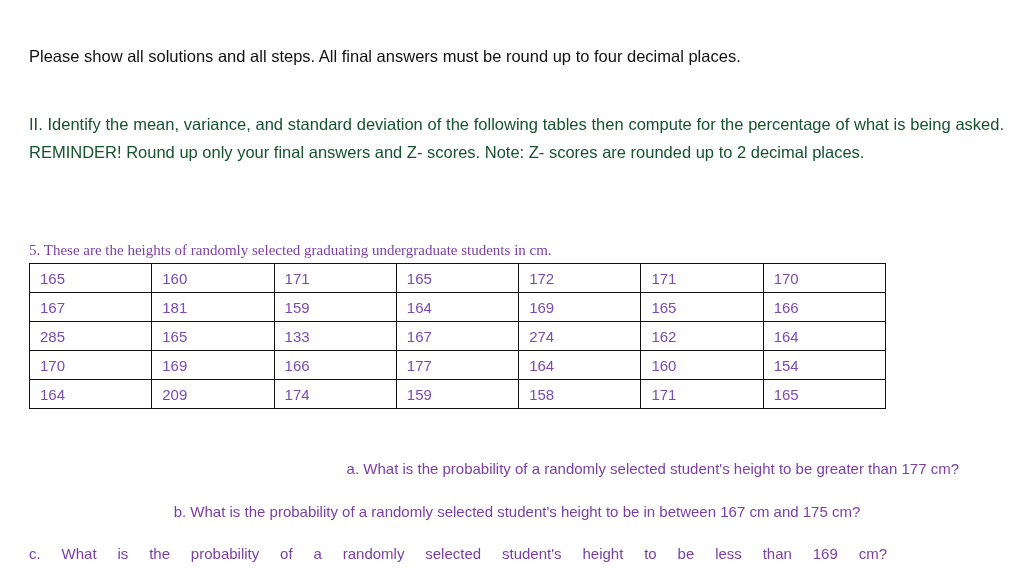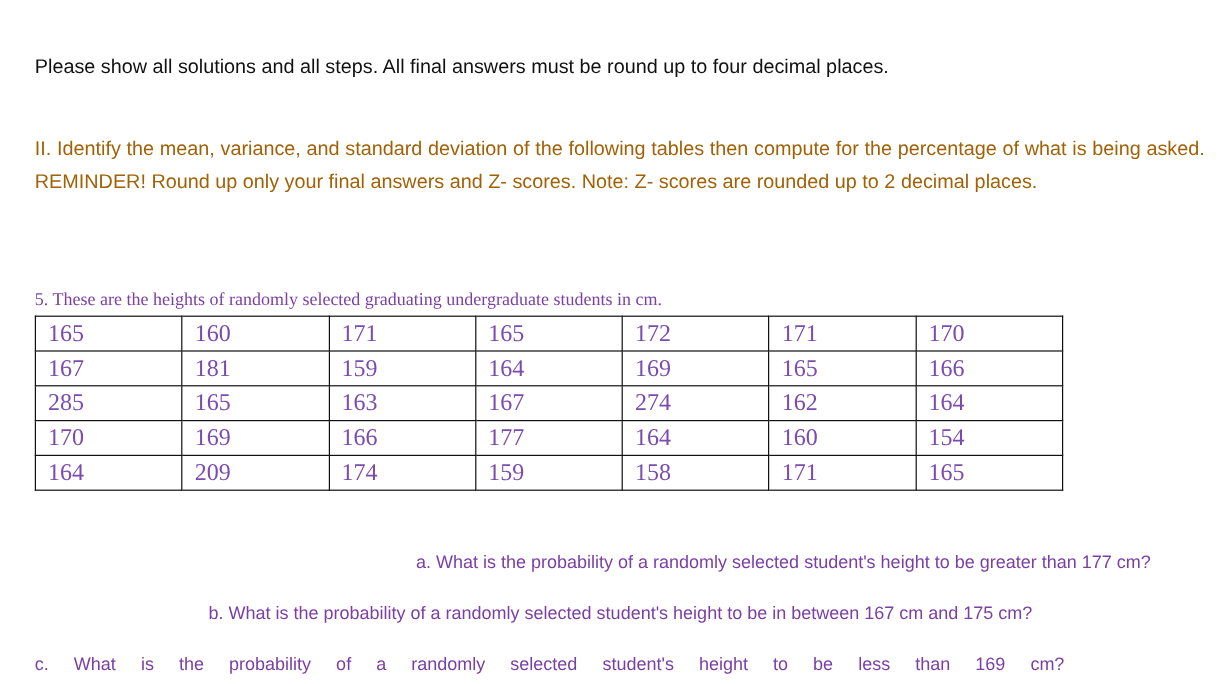--- a/index.html
+++ b/index.html
@@ -37,21 +37,21 @@
   }
 
   
   .instruction-para {
     position: absolute;
     left: 29px;
     top: 93px;
     width: 975px;
     font-size: 16.5px;
     line-height: 1.72;
-    color: #a16207;
+    color: #14532d;
     text-align: justify;
     text-justify: inter-word;
   }
 
   
   .q-prompt {
     position: absolute;
     left: 29px;
     top: 226px;
     width: 930px;
@@ -70,23 +70,23 @@
   }
   table.data-table {
     border-collapse: collapse;
     width: 857px;
     table-layout: fixed;
   }
   table.data-table td {
     border: 1px solid #111111;
     height: 28px;
     padding: 0 0 0 10px;
-    font-size: 20px;
+    font-size: 15px;
     color: #7B4BB0;
-    font-family: Liberation Serif, serif;
+    font-family: Liberation Sans, sans-serif;
     vertical-align: middle;
     background: #ffffff;
   }
 
   
   .subq {
     position: absolute;
     left: 29px;
     font-size: 15px;
     color: #7B3FA4;
@@ -134,21 +134,21 @@
           <td>181</td>
           <td>159</td>
           <td>164</td>
           <td>169</td>
           <td>165</td>
           <td>166</td>
         </tr>
         <tr>
           <td>285</td>
           <td>165</td>
-          <td>163</td>
+          <td>133</td>
           <td>167</td>
           <td>274</td>
           <td>162</td>
           <td>164</td>
         </tr>
         <tr>
           <td>170</td>
           <td>169</td>
           <td>166</td>
           <td>177</td>

